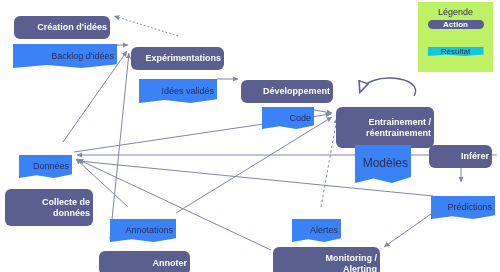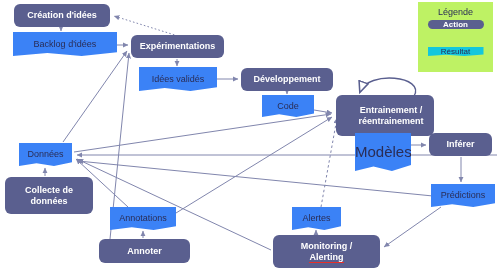--- a/index.html
+++ b/index.html
@@ -23,23 +23,24 @@
     top: 0;
     width: 500px;
     height: 272px;
   }
   .node {
     position: absolute;
     box-sizing: border-box;
     display: flex;
     align-items: center;
     justify-content: center;
-    text-align: center;
+    text-align: right;
     line-height: 1.15;
     z-index: 3;
+    margin-top: 12px;
   }
   .node .label {
     display: block;
     width: 100%;
     padding: 0 3px;
   }
   .node.action {
     background: #5a5f8f;
     color: #ffffff;
     border-radius: 6px;
@@ -183,21 +184,21 @@
   </div>
 
   <div class="node result" style="left:262px; top:95px; width:52px; height:22px; font-size:9px;">
     <span class="label">Code</span>
   </div>
 
   <div class="node action" style="left:336px; top:95px; width:98px; height:41px; font-size:9px;padding-left:12px;">
     <span class="label"><span>Entrainement /</span><br><span>réentrainement</span></span>
   </div>
 
-  <div class="node result" style="left:355px; top:133px; width:56px; height:38px; font-size:15px;">
+  <div class="node result" style="left:355px; top:133px; width:56px; height:38px; font-size:12px;">
     <span class="label">Modèles</span>
   </div>
 
   <div class="node action" style="left:429px; top:133px; width:63px; height:23px; font-size:9px;">
     <span class="label">Inférer</span>
   </div>
 
   <div class="node result" style="left:431px; top:184px; width:64px; height:23px; font-size:9px;">
     <span class="label">Prédictions</span>
   </div>

